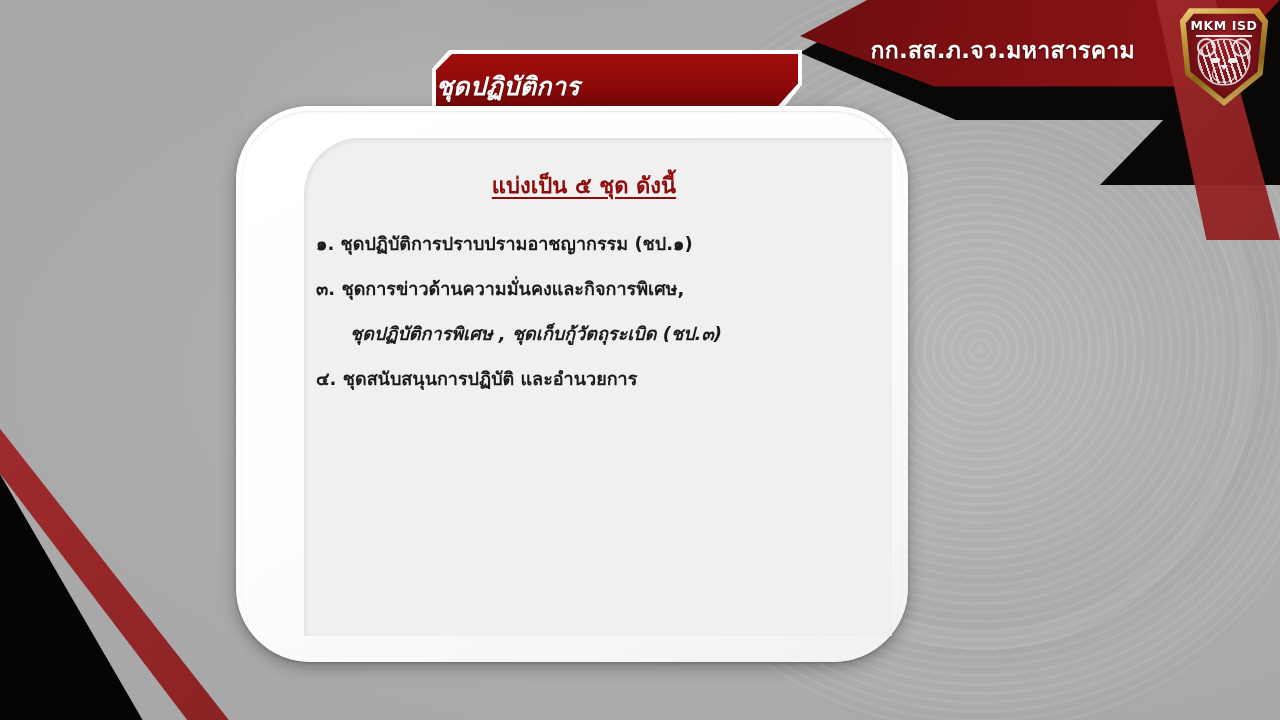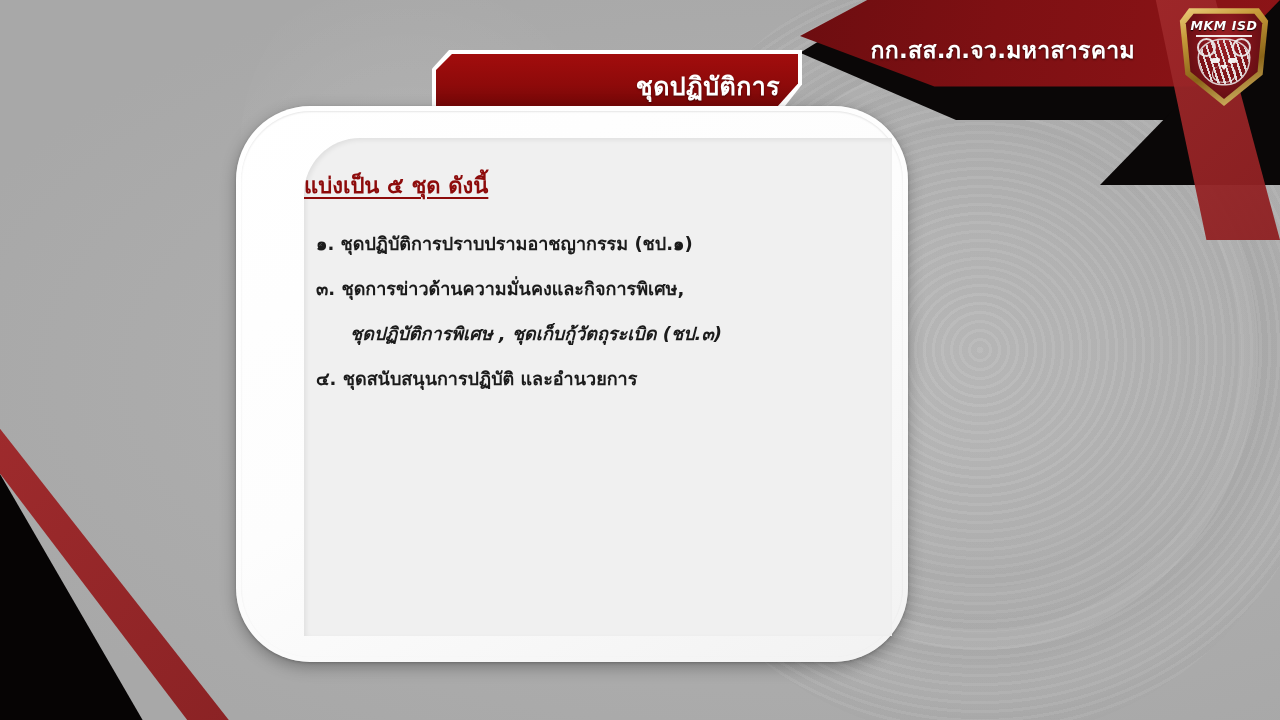--- a/index.html
+++ b/index.html
@@ -132,21 +132,20 @@
     position: absolute;
     left: 0; right: 0;
     top: 16px;
     text-align: center;
     color: #ffffff;
     font-size: 12.5px;
     font-weight: bold;
     letter-spacing: .6px;
     font-family: "DejaVu Sans", "Liberation Sans", sans-serif;
     text-shadow: 0 1px 1px rgba(0,0,0,.8);
-    font-style: italic;
   }
   .logo-text::after {
     content: "";
     display: block;
     margin: 2px auto 0;
     width: 56px;
     height: 1.5px;
     background: rgba(255,255,255,.9);
   }
   
@@ -237,21 +236,22 @@
     clip-path: polygon(4.6% 0%, 100% 0%, 100% 48%, 92% 100%, 0% 100%, 0% 26%);
     filter: drop-shadow(1px 2px 3px rgba(0,0,0,.35));
   }
   .banner-fill {
     position: absolute;
     left: 4px; top: 4px; right: 4px; bottom: 4px;
     background: linear-gradient(180deg, #a20d0d 0%, #8e0a0a 48%, #780808 78%, #a11010 100%);
     clip-path: polygon(4.4% 0%, 100% 0%, 100% 46%, 91.5% 100%, 0% 100%, 0% 25%);
     display: flex;
     align-items: center;
-    justify-content: flex-end;
+    justify-content: flex-start;
+    font-style: italic;
   }
   .banner-text {
     color: #ffffff;
     font-size: 25px;
     font-weight: bold;
     letter-spacing: .4px;
     text-shadow: 0 1px 2px rgba(0,0,0,.45);
     padding-right: 18px;
     white-space: nowrap;
   }
@@ -284,21 +284,21 @@
     width: 588px;
     height: 498px;
     background: #f0f0f0;
     border-radius: 56px 0 0 0;
     box-shadow: inset 2px 2px 5px rgba(0,0,0,.07);
     overflow: hidden;
   }
 
   .card-heading {
     margin: 30px 0 0 0;
-    text-align: left;
+    text-align: center;
     color: #8d0b0b;
     font-size: 22px;
     font-weight: bold;
     text-decoration: underline;
     text-underline-offset: 4px;
     padding-right: 28px;
   }
   .list {
     margin: 18px 0 0 0;
     padding: 0 20px 0 12px;

